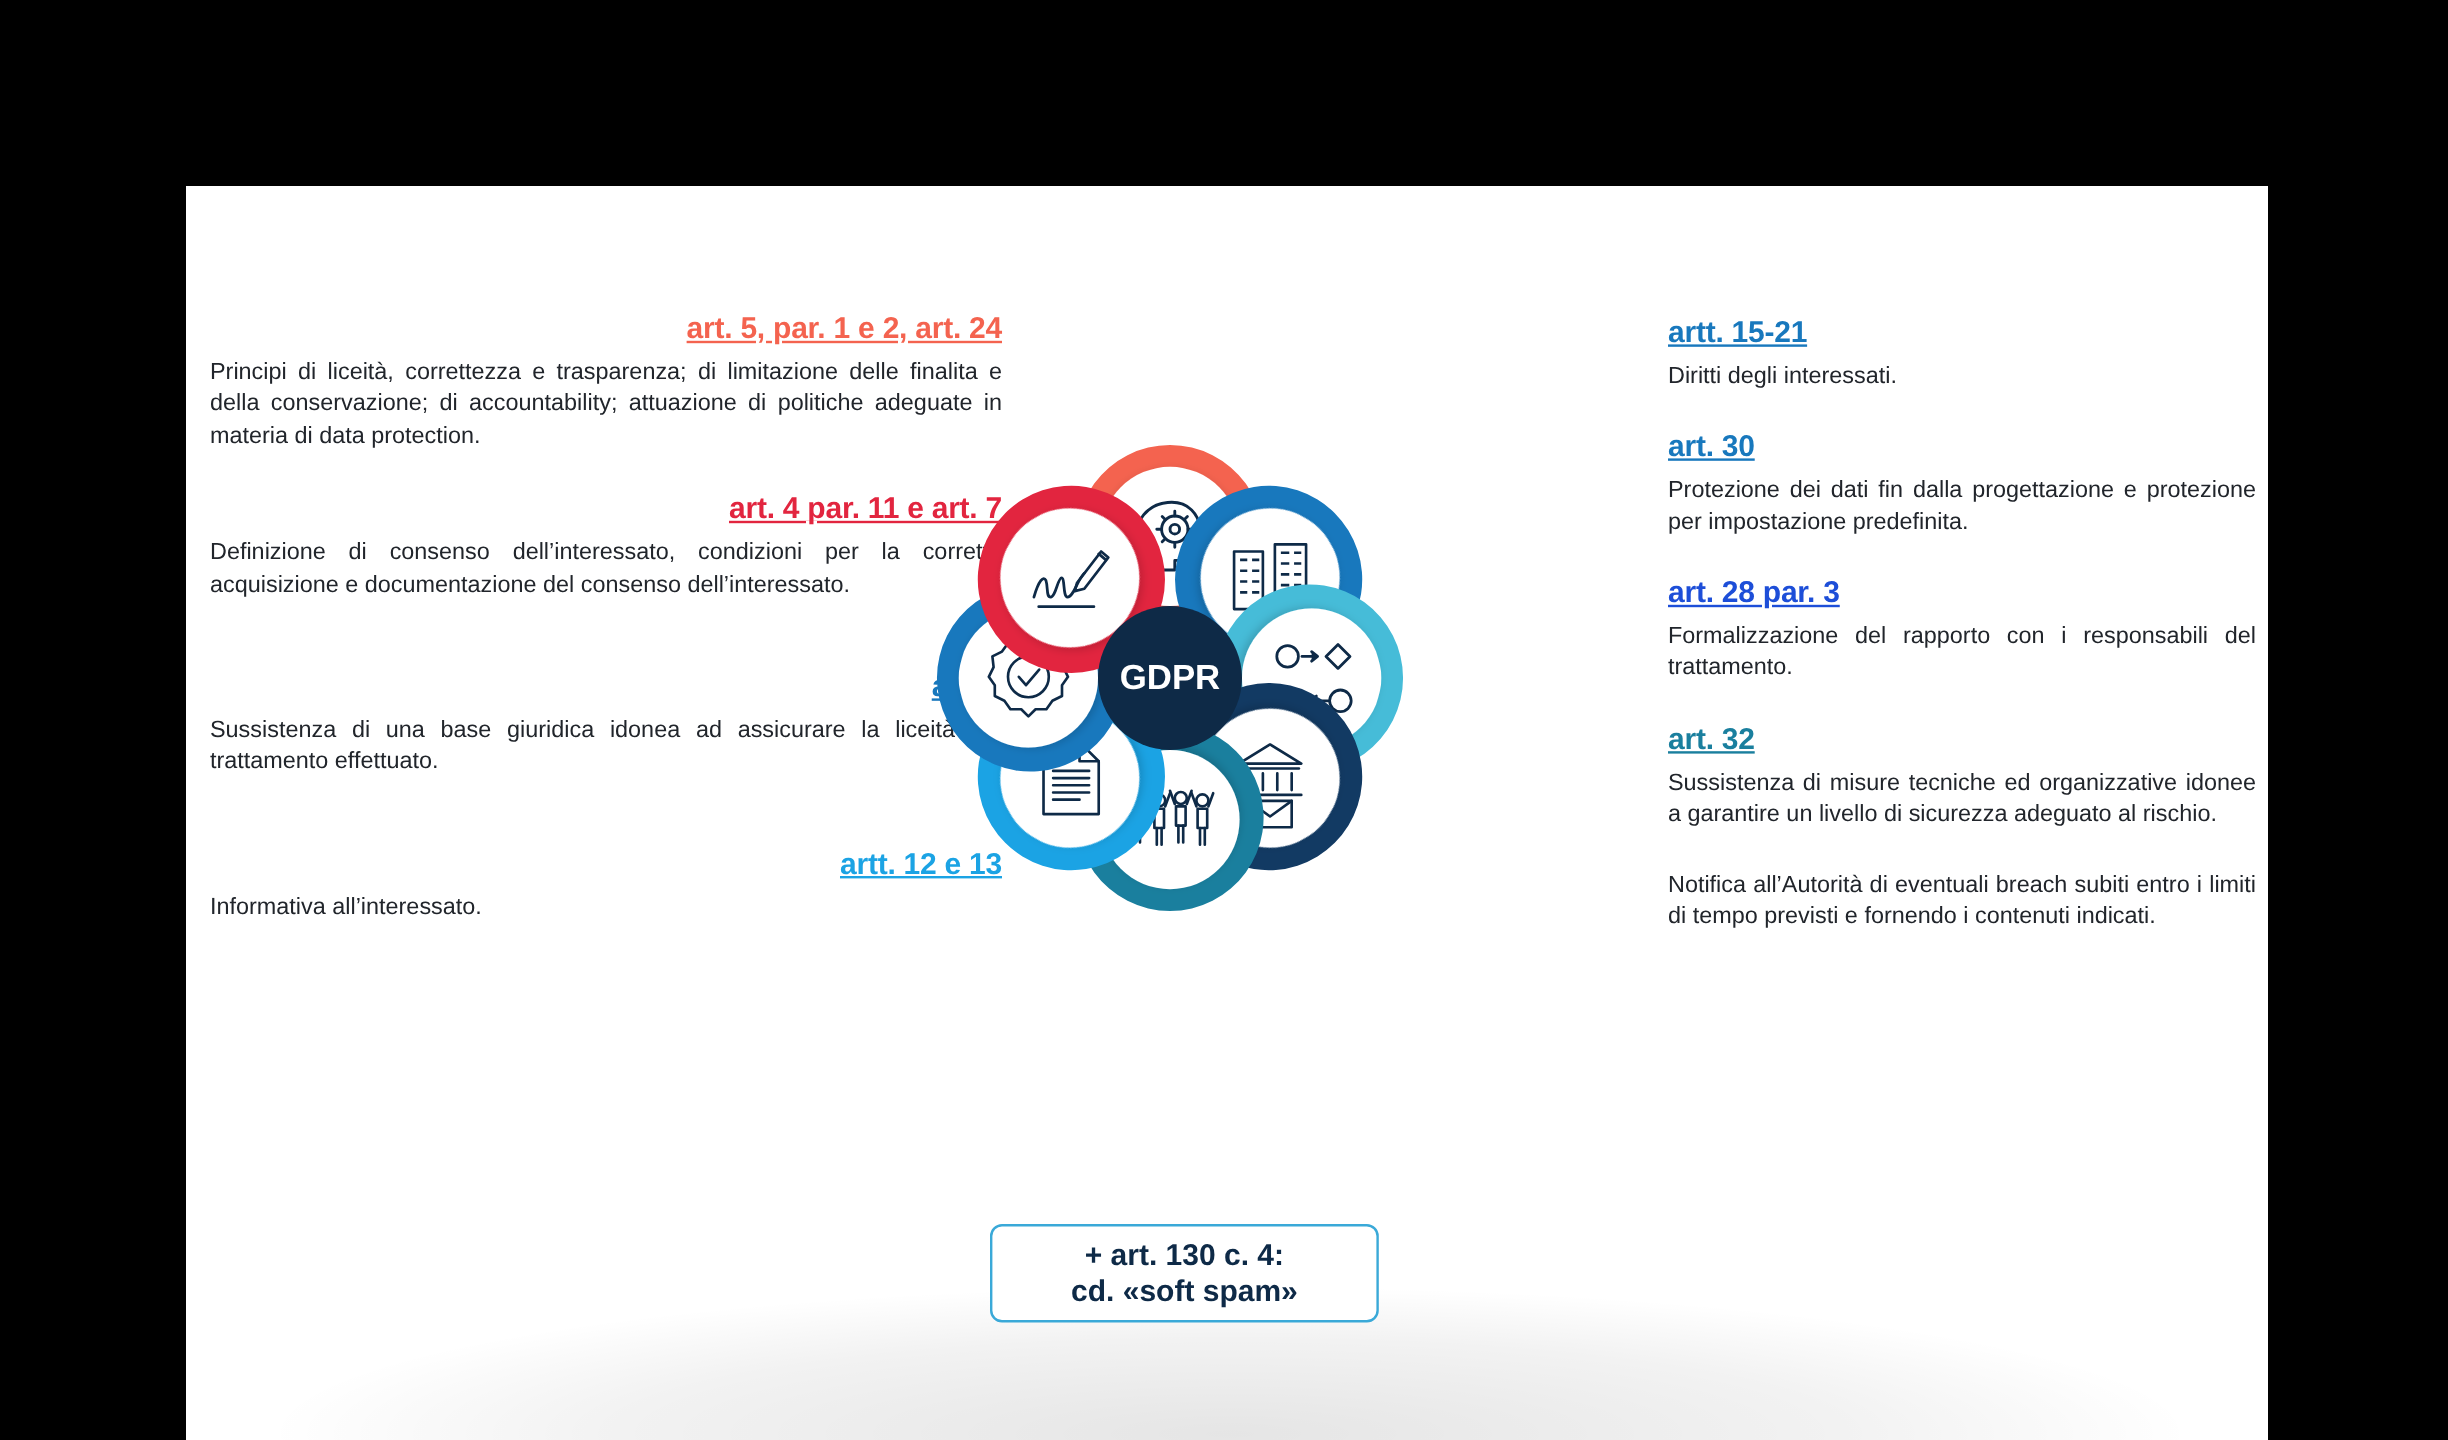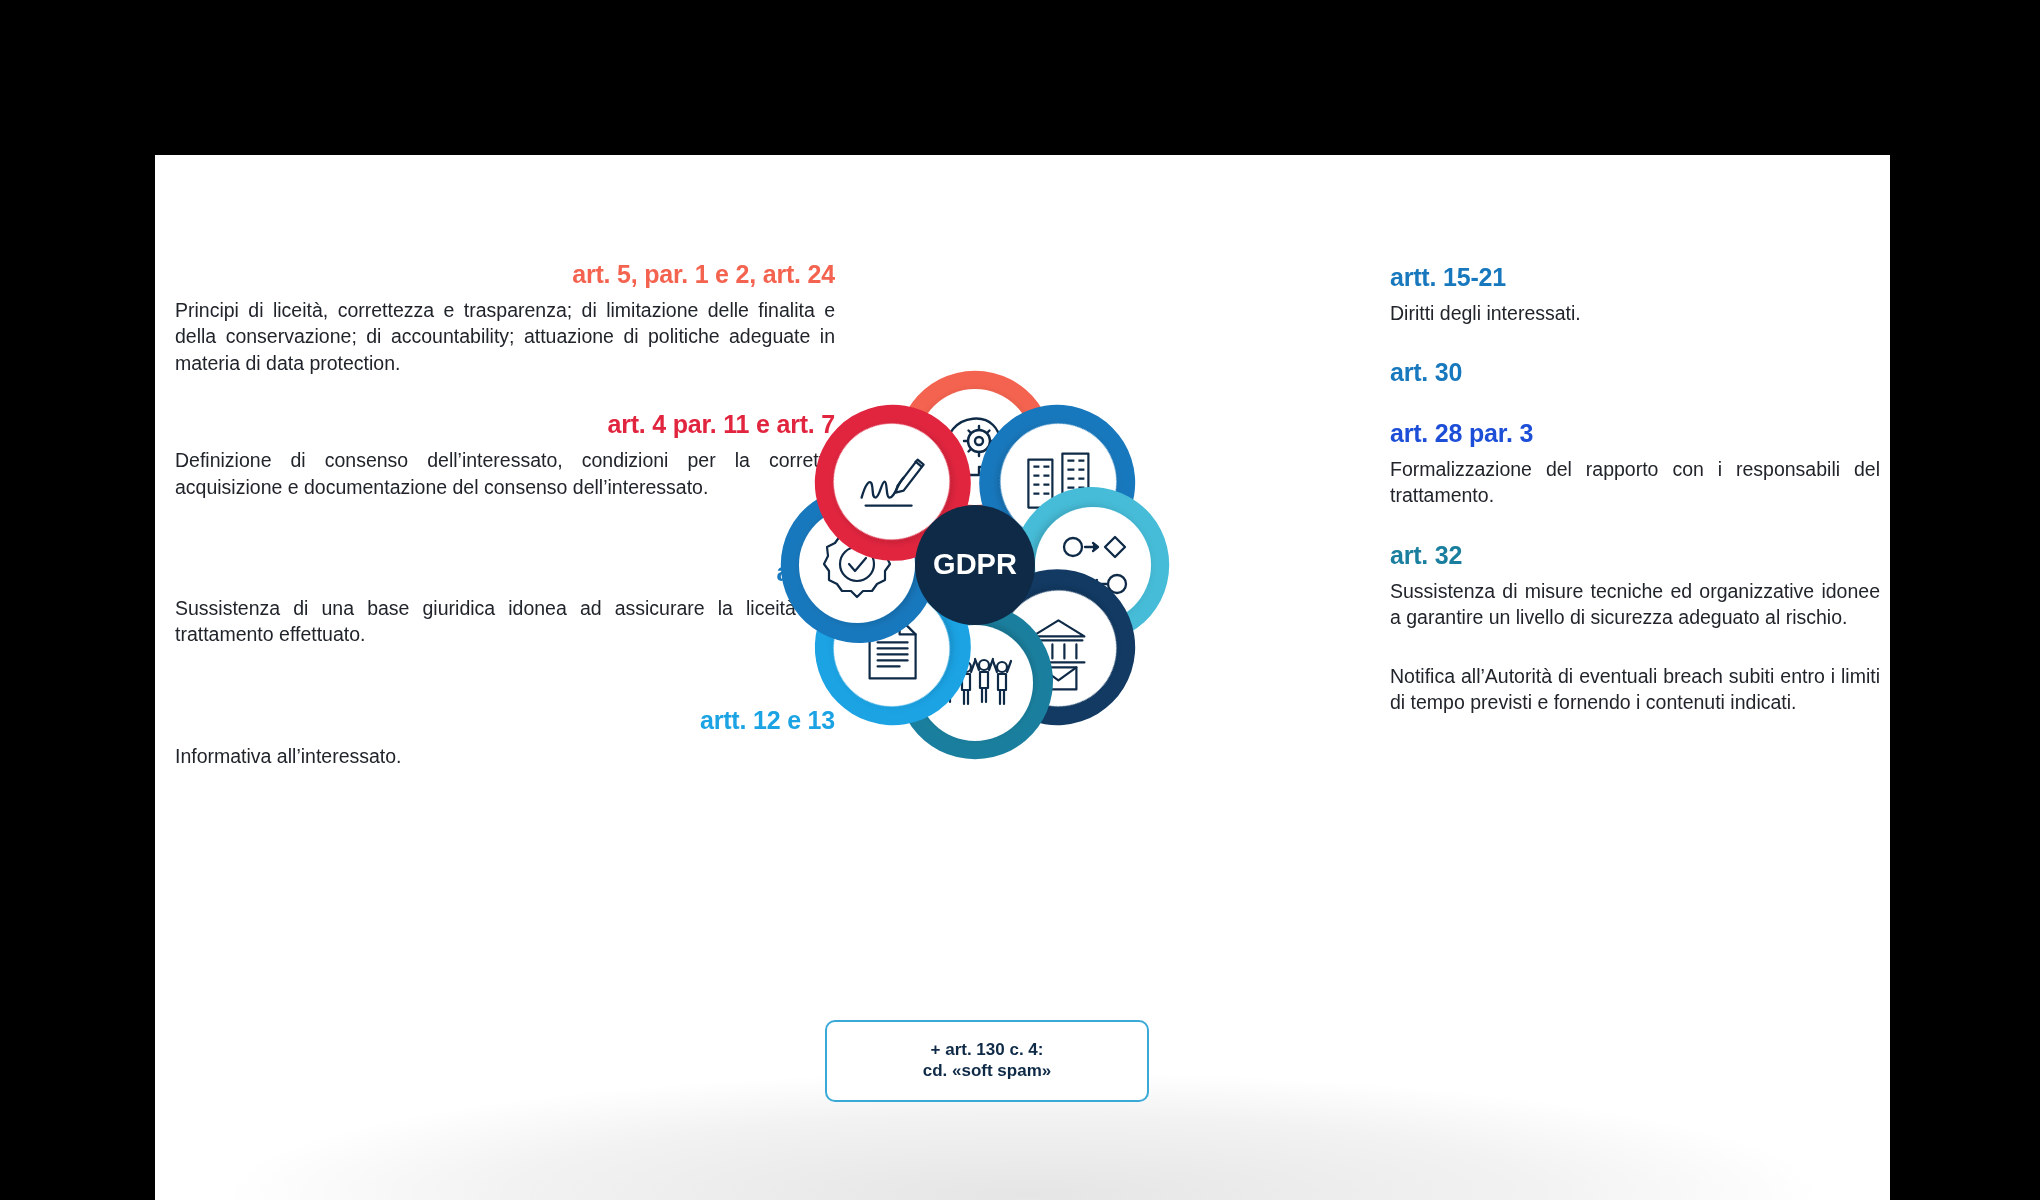--- a/index.html
+++ b/index.html
@@ -52,20 +52,21 @@
   #right-col { left: 1235px; width: 490px; }
 
   .block { margin-bottom: 18px; }
 
   .block-title {
     font-weight: bold;
     font-size: 25px;
     line-height: 1.15;
     margin-bottom: 8px;
     letter-spacing: -0.2px;
+    text-decoration: underline;
   }
   #left-col .block-title  { text-align: right; }
   #right-col .block-title { text-align: left; }
 
   .block-body {
     font-size: 19.5px;
     line-height: 1.36;
     color: #21252b;
     text-align: justify;
     text-justify: inter-word;
@@ -92,21 +93,21 @@
     border: 2px solid #3aa9d8;
     border-radius: 10px;
     display: flex;
     flex-direction: column;
     align-items: center;
     justify-content: center;
     background: #ffffff;
   }
   #soft-spam-box .line {
     font-weight: bold;
-    font-size: 17px;
+    font-size: 25px;
     color: #0e2a47;
     line-height: 1.22;
     white-space: nowrap;
   }
 </style>
 </head>
 <body>
 
 <div id="slide-root">
   <div id="slide-card">
@@ -139,20 +140,21 @@
 
     <div class="text-col" id="right-col">
 
       <div class="block" style="margin-top:108px;">
         <div class="block-title" style="color:#1878bd">artt. 15-21</div>
         <div class="block-body nojust">Diritti degli interessati.</div>
       </div>
 
       <div class="block" style="margin-top:32px;">
         <div class="block-title" style="color:#1878bd">art. 30</div>
+        <div class="block-body">Protezione dei dati fin dalla progettazione e protezione per impostazione predefinita.</div>
       </div>
 
       <div class="block" style="margin-top:32px;">
         <div class="block-title" style="color:#1d4ed8">art. 28 par. 3</div>
         <div class="block-body">Formalizzazione del rapporto con i responsabili del trattamento.</div>
       </div>
 
       <div class="block" style="margin-top:32px;">
         <div class="block-title" style="color:#1a7f9e">art. 32</div>
         <div class="block-body">Sussistenza di misure tecniche ed organizzative idonee a garantire un livello di sicurezza adeguato al rischio.</div>

